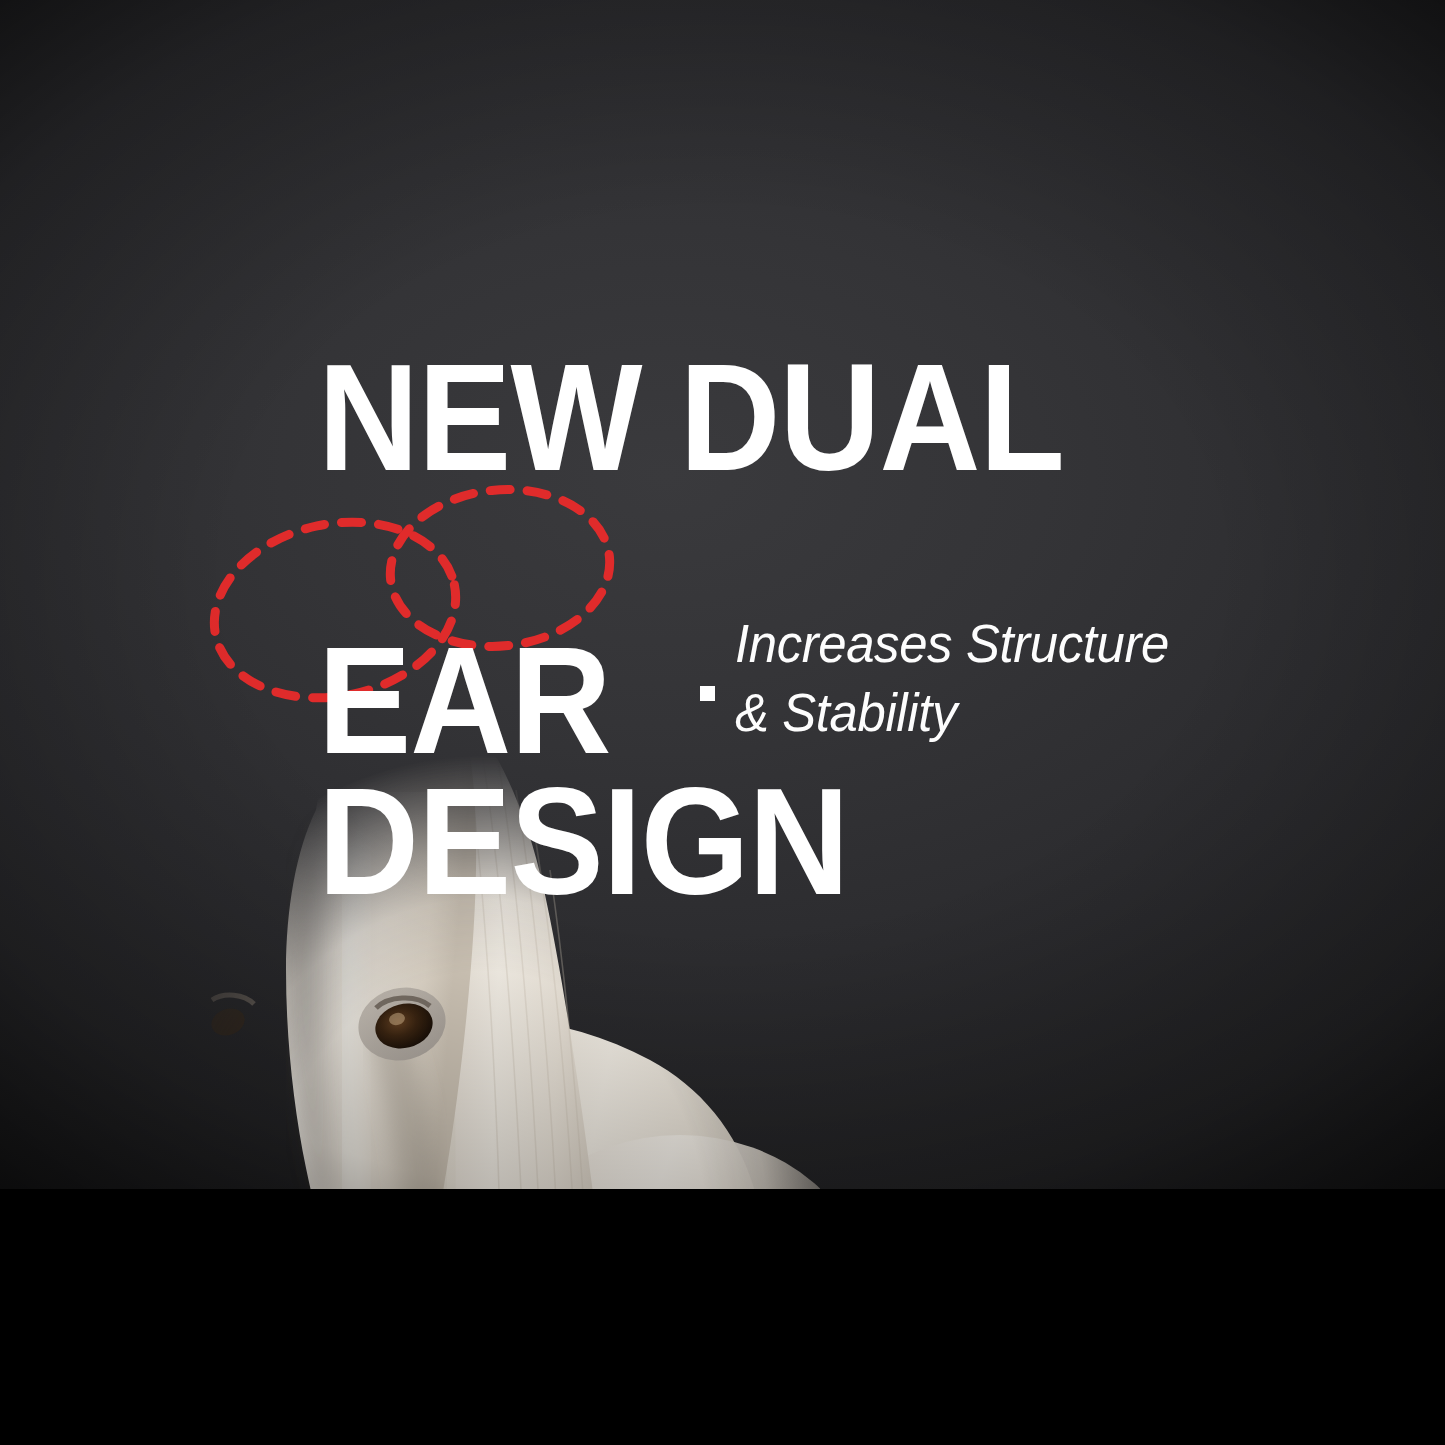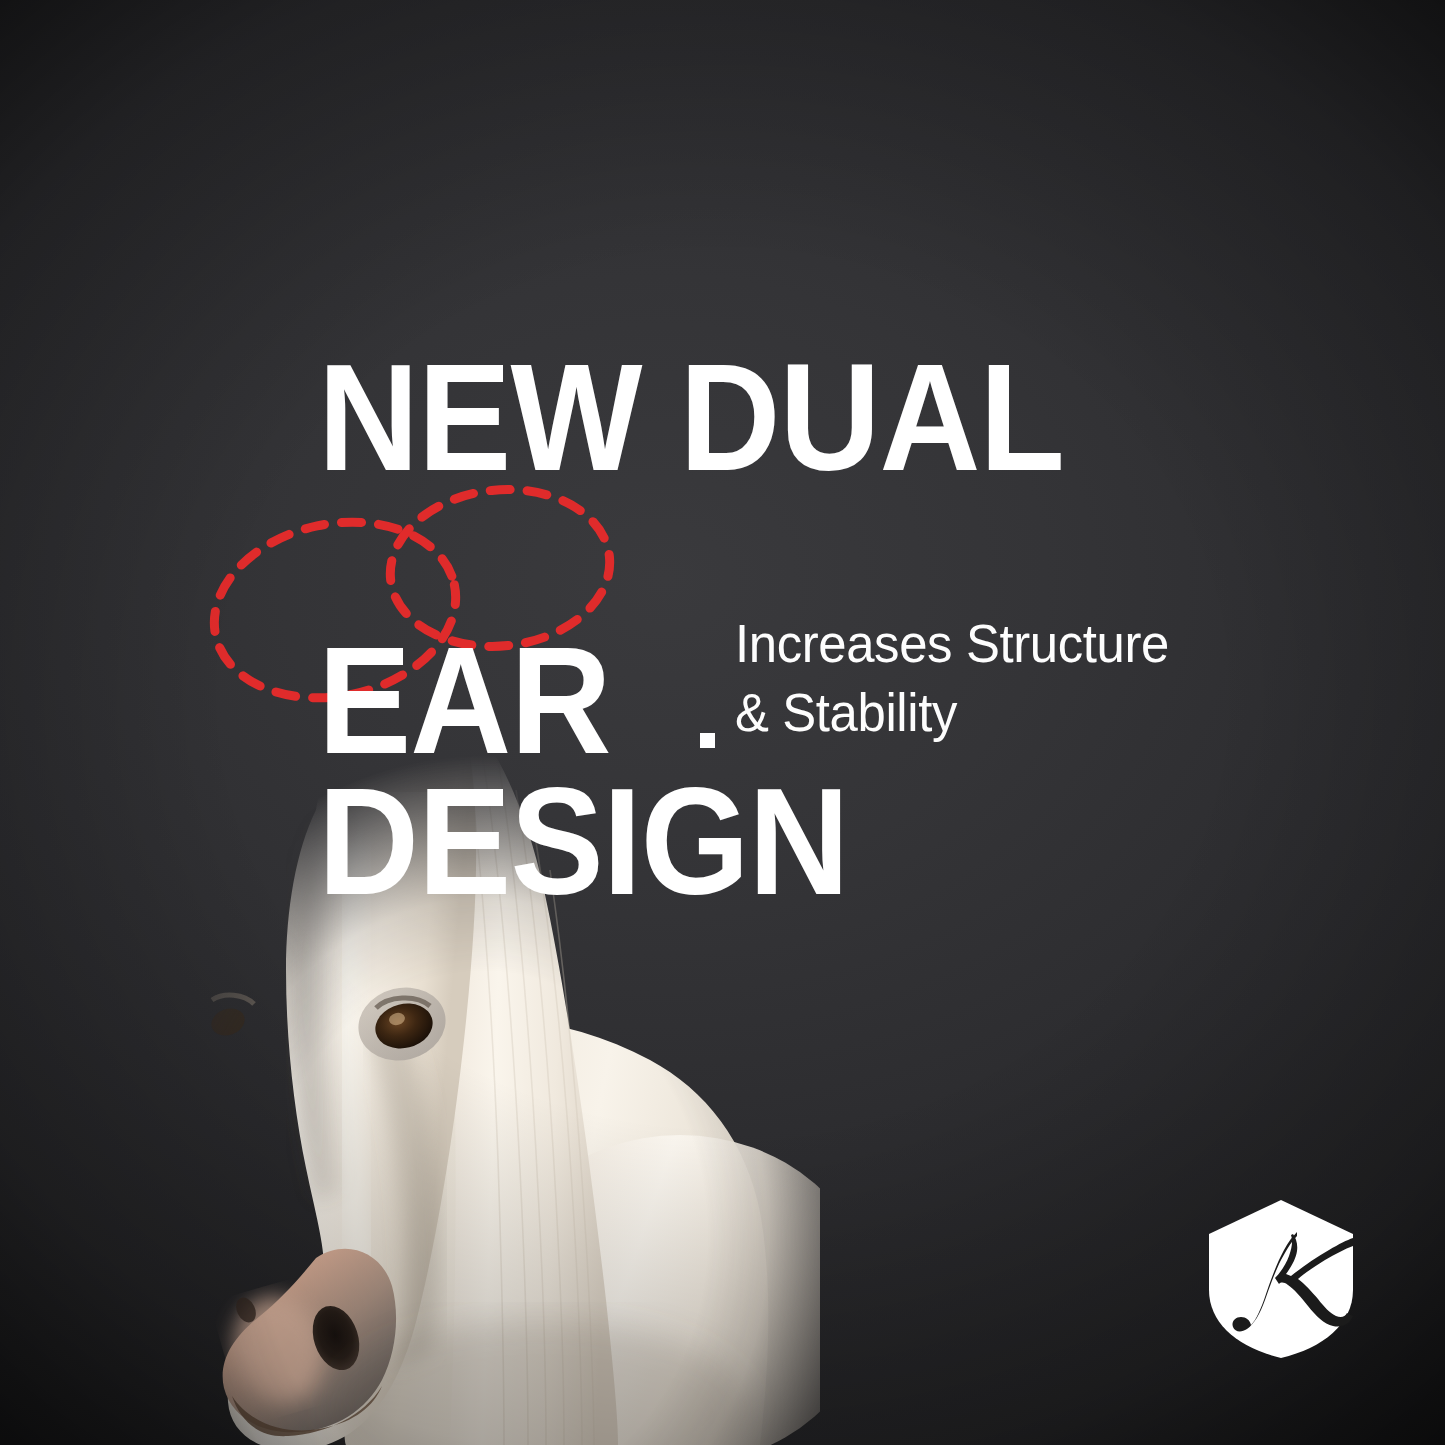--- a/index.html
+++ b/index.html
@@ -3,21 +3,21 @@
 <meta charset="utf-8">
 <style>
   html, body {
     margin: 0;
     padding: 0;
     background: #000;
   }
   #poster {
     position: relative;
     width: 1445px;
-    height: 1445px;
+    height: 1189px;
     overflow: hidden;
     font-family: "Liberation Sans", "DejaVu Sans", sans-serif;
     background: #6d28d9;
   }
 
   
   .bg-base {
     position: absolute;
     inset: 0;
     background:
@@ -82,22 +82,23 @@
 
   
   .bullets {
     position: absolute;
     left: 700px;
     top: 610px;
     width: 660px;
   }
   .bullet-row {
     display: flex;
-    align-items: flex-end;
+    align-items: center;
     margin-bottom: 50px;
+    font-style: italic;
   }
   .bullet-sq {
     width: 15px;
     height: 15px;
     background: #ffffff;
     margin-top: 30px;
     margin-right: 20px;
     flex: 0 0 auto;
   }
   .bullet-text {

